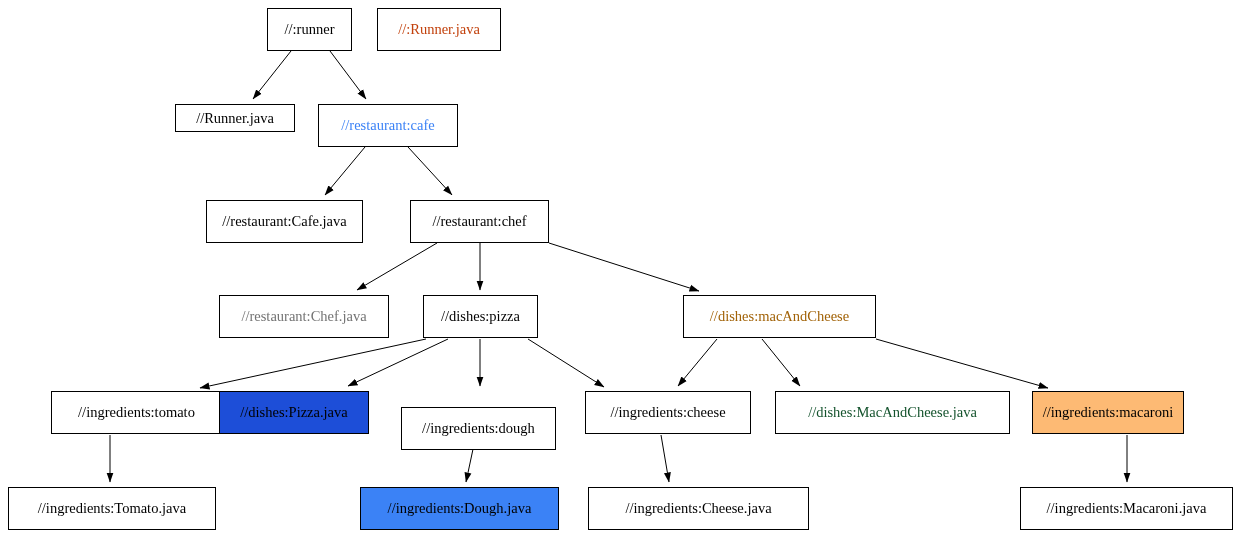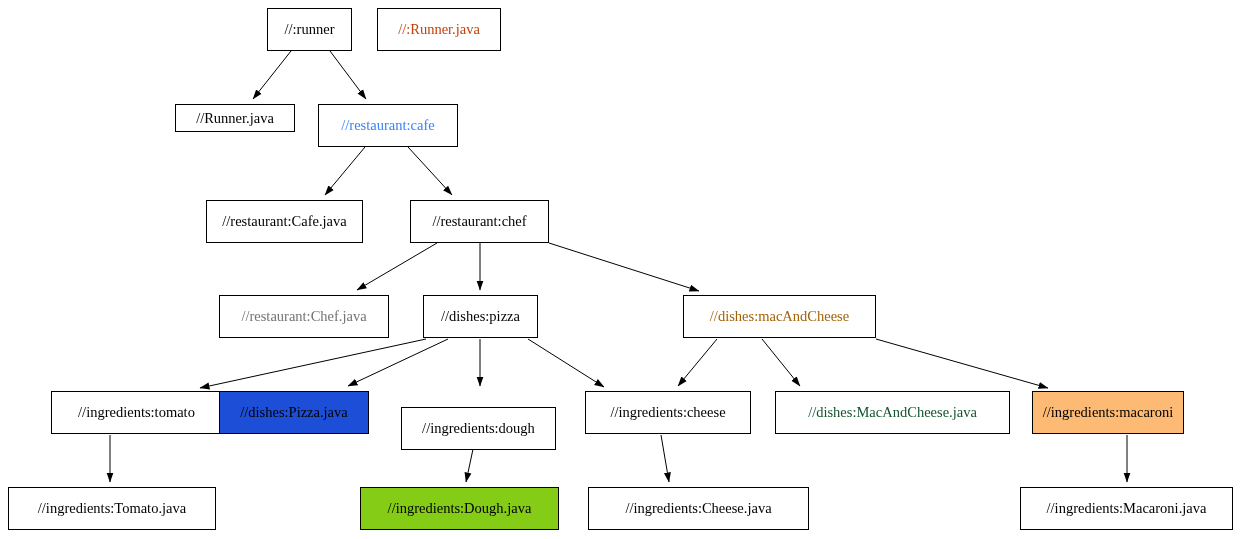--- a/index.html
+++ b/index.html
@@ -77,17 +77,17 @@
       <div class="node" style="left: 219px; top: 295px; width: 170px; height: 43px; background: rgb(255, 255, 255); border-color: rgb(0, 0, 0); color: #737373;">//restaurant:Chef.java</div>
       <div class="node" style="left: 423px; top: 295px; width: 115px; height: 43px; background: rgb(255, 255, 255); border-color: rgb(0, 0, 0); color: rgb(0, 0, 0);">//dishes:pizza</div>
       <div class="node" style="left: 683px; top: 295px; width: 193px; height: 43px; background: rgb(255, 255, 255); border-color: rgb(0, 0, 0); color: #a16207;">//dishes:macAndCheese</div>
       <div class="node" style="left: 25px; top: 391px; width: 171px; height: 43px; background: rgb(255, 255, 255); border-color: rgb(0, 0, 0); color: rgb(0, 0, 0); margin-left: 26px;">//ingredients:tomato</div>
       <div class="node" style="left: 219px; top: 391px; width: 150px; height: 43px; background: #1d4ed8; border-color: rgb(0, 0, 0); color: rgb(0, 0, 0);">//dishes:Pizza.java</div>
       <div class="node" style="left: 401px; top: 391px; width: 155px; height: 43px; background: rgb(255, 255, 255); border-color: rgb(0, 0, 0); color: rgb(0, 0, 0); margin-top: 16px;">//ingredients:dough</div>
       <div class="node" style="left: 585px; top: 391px; width: 166px; height: 43px; background: rgb(255, 255, 255); border-color: rgb(0, 0, 0); color: rgb(0, 0, 0);">//ingredients:cheese</div>
       <div class="node" style="left: 775px; top: 391px; width: 235px; height: 43px; background: rgb(255, 255, 255); border-color: rgb(0, 0, 0); color: #14532d;">//dishes:MacAndCheese.java</div>
       <div class="node" style="left: 1032px; top: 391px; width: 152px; height: 43px; background: #fdba74; border-color: rgb(0, 0, 0); color: rgb(0, 0, 0);">//ingredients:macaroni</div>
       <div class="node" style="left: 8px; top: 487px; width: 208px; height: 43px; background: rgb(255, 255, 255); border-color: rgb(0, 0, 0); color: rgb(0, 0, 0);">//ingredients:Tomato.java</div>
-      <div class="node" style="left: 360px; top: 487px; width: 199px; height: 43px; background: #84cc16; border-color: rgb(0, 0, 0); color: rgb(0, 0, 0);">//ingredients:Dough.java</div>
+      <div class="node" style="left: 360px; top: 487px; width: 199px; height: 43px; background: #3b82f6; border-color: rgb(0, 0, 0); color: rgb(0, 0, 0);">//ingredients:Dough.java</div>
       <div class="node" style="left: 588px; top: 487px; width: 221px; height: 43px; background: rgb(255, 255, 255); border-color: rgb(0, 0, 0); color: rgb(0, 0, 0);">//ingredients:Cheese.java</div>
       <div class="node" style="left: 1020px; top: 487px; width: 213px; height: 43px; background: rgb(255, 255, 255); border-color: rgb(0, 0, 0); color: rgb(0, 0, 0);">//ingredients:Macaroni.java</div>
     </div>
 </div>
 
 </body></html>

